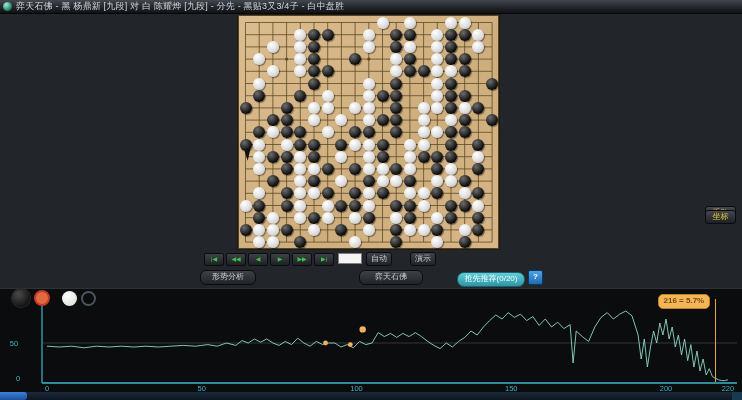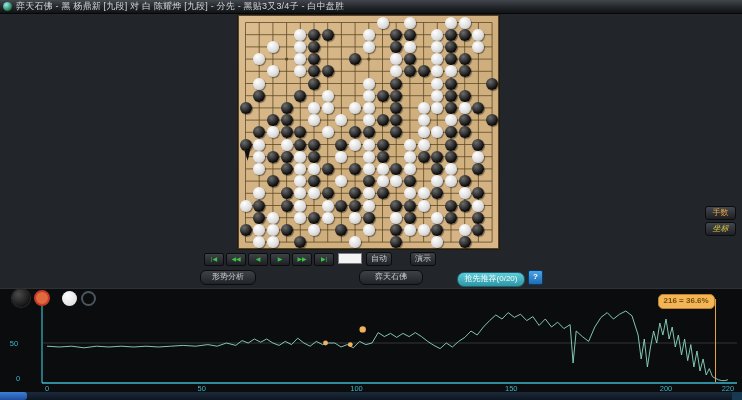--- a/index.html
+++ b/index.html
@@ -322,21 +322,21 @@
       <div class="stone b" style="left: 152.2px; top: 221.1px;"></div>
       <div class="stone w" style="left: 193.3px; top: 221.1px;"></div>
       <div class="stone b" style="left: 220.7px; top: 221.1px;"></div>
     </div>
 </div>
 <div class="cursor"></div>
 
 <div class="side-toggle" style="top:206px;">
   <span style="color:#e8a33d;">手数</span>
 </div>
-<div class="side-toggle" style="top:222px;font-style:italic;">
+<div class="side-toggle" style="top:210px;">
   <span style="color:#d8c23a;">坐标</span>
 </div>
 
 <div class="nav-row">
   <span id="nav-btns" style="display:flex;gap:2px;">
       <div class="nav-btn">|◀</div>
       <div class="nav-btn">◀◀</div>
       <div class="nav-btn">◀</div>
       <div class="nav-btn">▶</div>
       <div class="nav-btn">▶▶</div>
@@ -371,19 +371,19 @@
       <text x="356.5" y="102" fill="#3fb6cc" font-size="7.5" text-anchor="middle">100</text>
       <text x="511.25000000000006" y="102" fill="#3fb6cc" font-size="7.5" text-anchor="middle">150</text>
       <text x="666" y="102" fill="#3fb6cc" font-size="7.5" text-anchor="middle">200</text>
       <text x="727.9000000000001" y="102" fill="#3fb6cc" font-size="7.5" text-anchor="middle">220</text>
       <line x1="715.5200000000001" y1="10" x2="715.5200000000001" y2="93" stroke="#e8a54a" stroke-width="1"></line>
       <polyline points="47.0,57.2 59.4,58.0 71.8,57.2 84.1,58.8 96.5,57.2 108.9,58.0 121.3,57.2 133.7,58.0 146.0,57.2 158.4,58.0 170.8,57.2 183.2,56.4 195.6,57.2 207.9,55.6 217.2,57.2 226.5,54.0 235.8,56.4 242.0,51.6 248.2,54.0 254.4,50.0 260.6,53.2 266.7,50.0 272.9,54.0 279.1,56.4 285.3,52.4 291.5,55.6 297.7,49.2 303.9,54.0 310.1,57.2 316.3,52.4 322.5,55.6 328.6,54.0 334.8,54.0 341.0,58.0 347.2,55.6 353.4,58.8 359.6,52.4 365.8,55.6 372.0,54.0 378.2,43.6 384.4,47.6 390.5,44.4 396.7,48.4 402.9,44.4 409.1,47.6 415.3,43.6 421.5,47.6 427.7,52.4 433.9,56.4 440.1,59.6 446.3,54.0 452.4,58.0 458.6,52.4 464.8,48.4 471.0,42.0 477.2,46.0 483.4,38.0 489.6,31.6 495.8,26.0 502.0,30.0 508.2,23.6 514.3,28.4 520.5,25.2 526.7,31.6 532.9,27.6 539.1,36.4 545.3,30.0 551.5,38.0 557.7,33.2 563.9,39.6 570.1,35.6 573.1,74.0 576.2,42.0 582.4,47.6 588.6,52.4 594.8,38.0 601.0,28.4 607.2,23.6 613.4,30.0 619.6,25.2 625.8,22.0 632.0,26.8 638.1,46.0 641.2,70.0 644.3,50.0 647.4,78.0 650.5,58.0 653.6,42.0 656.7,54.0 659.8,34.0 662.9,46.0 666.0,30.0 669.1,50.0 672.2,38.0 675.3,58.0 678.4,46.0 681.5,66.0 684.6,50.0 687.7,71.6 690.8,55.6 693.9,78.0 697.0,62.0 700.0,82.0 703.1,70.0 706.2,86.0 709.3,79.6 712.4,87.6 715.5,89.4 718.6,90.8 721.7,91.6 724.8,91.6 727.9,90.8" fill="none" stroke="#8fd8c4" stroke-width="0.9"></polyline>
       <circle cx="325.55" cy="54" r="2.4" fill="#f2b25c"></circle>
       <circle cx="350.31" cy="55.599999999999994" r="2.4" fill="#f2b25c"></circle>
       <circle cx="362.69" cy="40.4" r="3.2" fill="#f2b25c"></circle>
     </svg>
-  <div class="tooltip" id="cur-tip" style="left: 657.52px; top: 5px;">216 = 36.6%</div>
+  <div class="tooltip" id="cur-tip" style="left: 657.52px; top: 5px;">216 = 5.7%</div>
 </div>
 
 <div class="taskbar">
   <div class="start-btn"></div>
   <div class="tray"></div>
 </div>
 
 </body></html>

